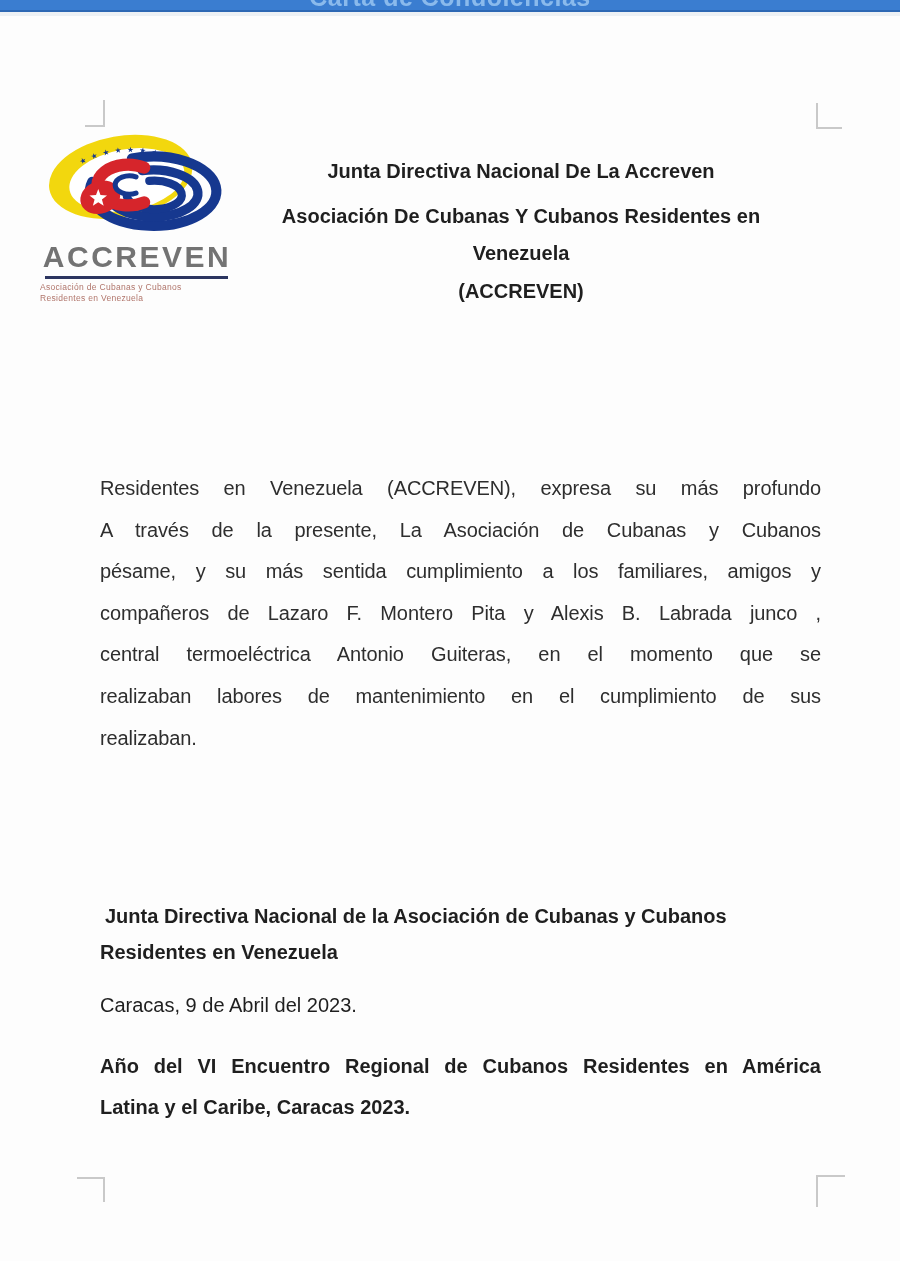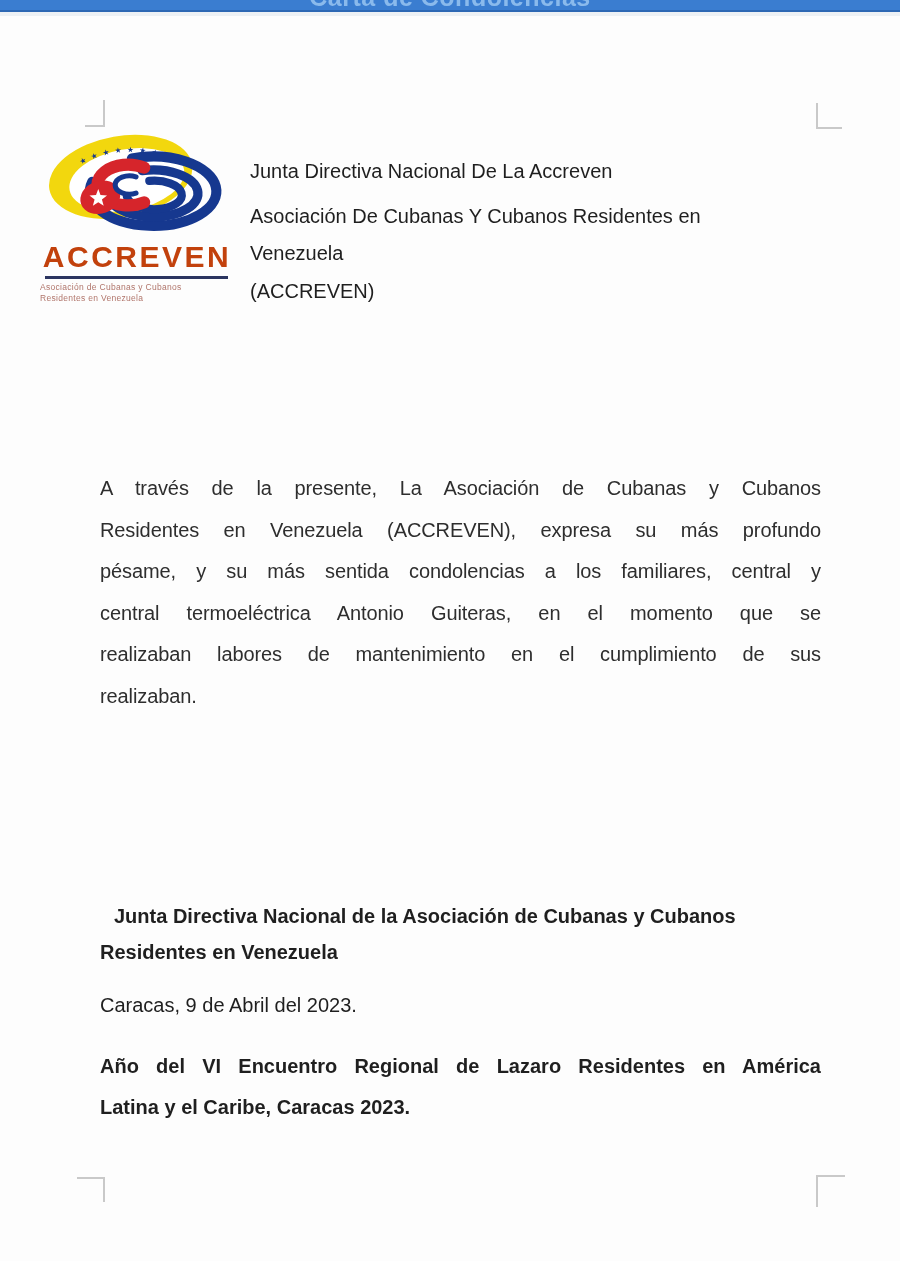--- a/index.html
+++ b/index.html
@@ -25,49 +25,49 @@
   .mark-tl{left:85px;  top:100px;  width:18px; height:25px; border-right-width:2px;  border-bottom-width:2px;}
   .mark-tr{left:816px; top:103px;  width:24px; height:24px; border-left-width:2px;   border-bottom-width:2px;}
   .mark-bl{left:77px;  top:1177px; width:26px; height:23px; border-top-width:2px;    border-right-width:2px;}
   .mark-br{left:816px; top:1175px; width:27px; height:30px; border-left-width:2px;   border-top-width:2px;}
 
   
   .logo{position:absolute; left:40px; top:130px; width:195px;}
   .logo svg{position:absolute; left:6px; top:4px;}
   .logo .acronym{
     position:absolute; left:2px; top:110px; width:190px; text-align:center;
-    font-size:30px; font-weight:bold; color:#c2410c; letter-spacing:2.5px;
+    font-size:30px; font-weight:bold; color:#737373; letter-spacing:2.5px;
   }
   .logo .divider{position:absolute; left:5px; top:146px; width:183px; height:3px; background:#2b3560;}
   .logo .tagline{
     position:absolute; left:0px; top:152px; width:193px; 
     font-size:8.5px; line-height:10.5px; color:#b0756b; letter-spacing:.3px;
   }
 
   
   .hline{
-    position:absolute; left:250px; width:542px; 
-    font-size:20px; font-weight:normal; color:#1f1f1f; line-height:26px;
+    position:absolute; left:250px; width:542px; text-align:center;
+    font-size:20px; font-weight:bold; color:#1f1f1f; line-height:26px;
   }
   .h1{top:158px;} .h2{top:203px;} .h3{top:240px;} .h4{top:278px;}
 
   
   .body-par{
     position:absolute; left:100px; top:468px; width:721px;
     font-size:20px; color:#2e2e2e; letter-spacing:-0.1px;
   }
   .body-par .jline{ text-align:justify; text-align-last:justify; height:41.6px; line-height:41.6px; white-space:nowrap0;}
   .body-par .lline{ text-align:left; height:41.6px; line-height:41.6px;}
 
   
   .foot-org{
     position:absolute; left:100px; top:898px; width:721px;
     font-size:20px; font-weight:bold; color:#1f1f1f; line-height:36px;
   }
-  .foot-org .indent{padding-left:5px;margin-left:9px;}
+  .foot-org .indent{padding-left:5px;}
   .foot-date{
     position:absolute; left:100px; top:990px; width:721px;
     font-size:20px; font-weight:normal; color:#1f1f1f; line-height:30px;
   }
   .foot-year{
     position:absolute; left:100px; top:1046px; width:721px;
     font-size:20px; font-weight:bold; color:#1f1f1f; line-height:41px;
   }
   .foot-year .jline{text-align:justify; text-align-last:justify;}
 </style>
@@ -119,31 +119,32 @@
       <div>Residentes en Venezuela</div>
     </div>
   </div>
 
   <div class="hline h1">Junta Directiva Nacional De La Accreven</div>
   <div class="hline h2">Asociación De Cubanas Y Cubanos Residentes en</div>
   <div class="hline h3">Venezuela</div>
   <div class="hline h4">(ACCREVEN)</div>
 
   <div class="body-par">
+    <div class="jline">Residentes en Venezuela (ACCREVEN), expresa su más profundo</div>
     <div class="jline">A través de la presente, La Asociación de Cubanas y Cubanos</div>
-    <div class="jline">Residentes en Venezuela (ACCREVEN), expresa su más profundo</div>
-    <div class="jline">pésame, y su más sentida condolencias a los familiares, central y</div>
+    <div class="jline">pésame, y su más sentida cumplimiento a los familiares, amigos y</div>
+    <div class="jline">compañeros de Lazaro F. Montero Pita y Alexis B. Labrada junco ,</div>
     <div class="jline">central termoeléctrica Antonio Guiteras, en el momento que se</div>
     <div class="jline">realizaban labores de mantenimiento en el cumplimiento de sus</div>
     <div class="lline">realizaban.</div>
   </div>
 
   <div class="foot-org">
     <div class="indent">Junta Directiva Nacional de la Asociación de Cubanas y Cubanos</div>
     <div>Residentes en Venezuela</div>
   </div>
   <div class="foot-date">Caracas, 9 de Abril del 2023.</div>
   <div class="foot-year">
-    <div class="jline">Año del VI Encuentro Regional de Lazaro Residentes en América</div>
+    <div class="jline">Año del VI Encuentro Regional de Cubanos Residentes en América</div>
     <div>Latina y el Caribe, Caracas 2023.</div>
   </div>
 
 </div>
 
 </body></html>

